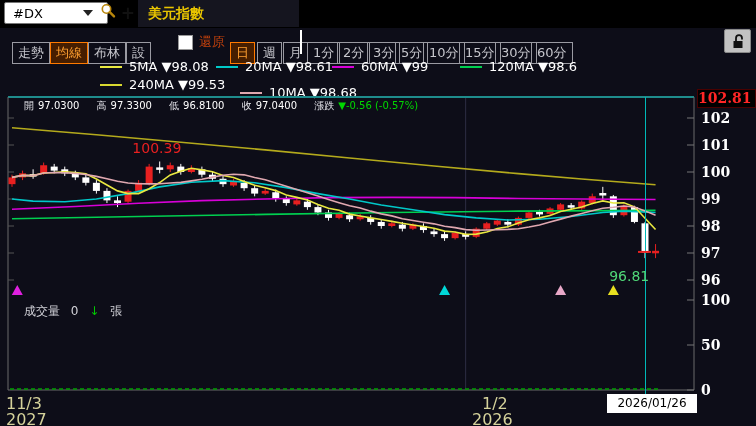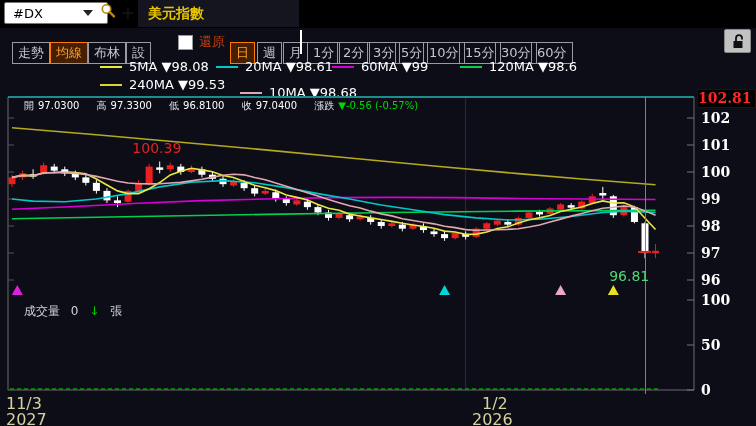--- a/index.html
+++ b/index.html
@@ -421,14 +421,15 @@
     <span>張</span>
   </div>
 
   <div id="dates">
       <div class="datelbl" style="left: 6px; top: 394px;">11/3</div>
       <div class="datelbl" style="left: 6px; top: 410px;">2027</div>
       <div class="datelbl" style="left: 458px; top: 394px; margin-left: 24px;">1/2</div>
       <div class="datelbl" style="left: 472px; top: 410px;">2026</div>
     </div>
 
+  <div class="tooltip">2026/01/26</div>
 
 </div>
 
 </body></html>

